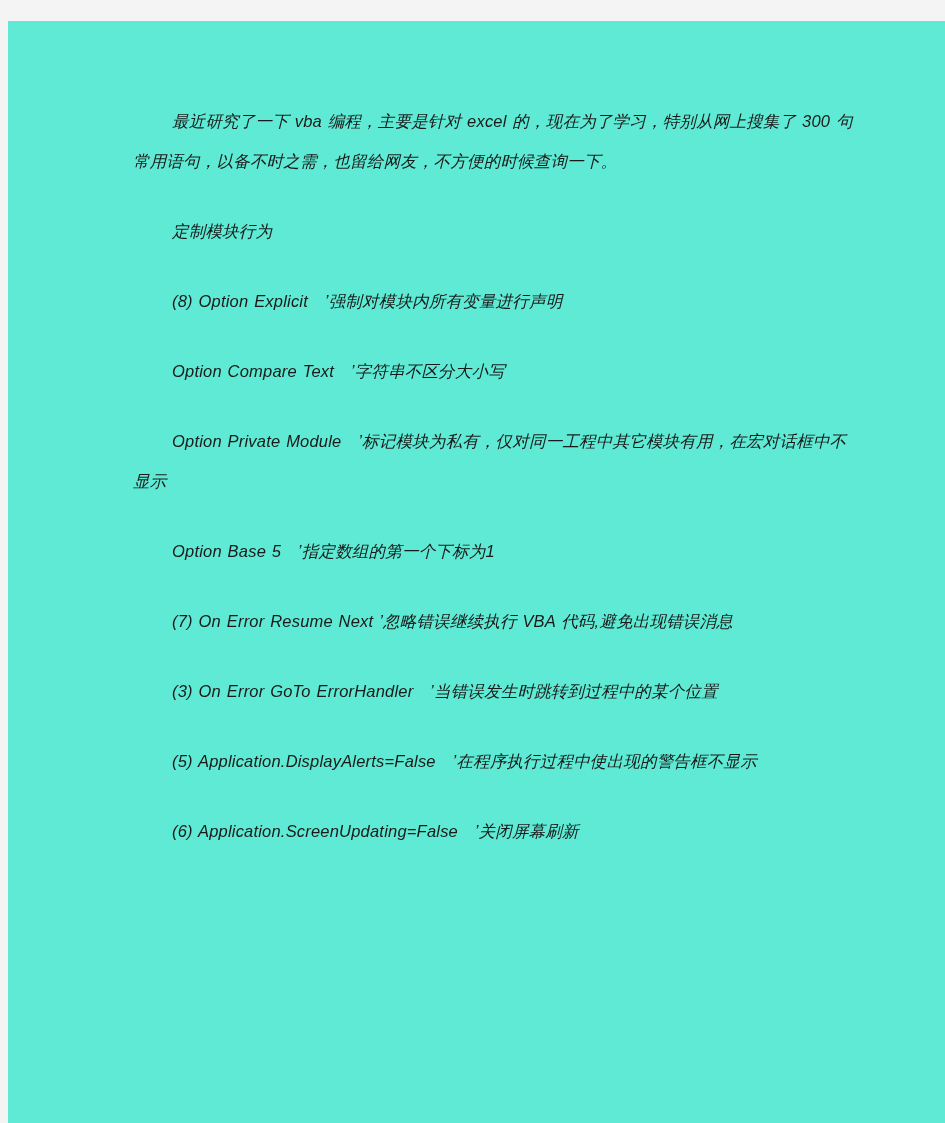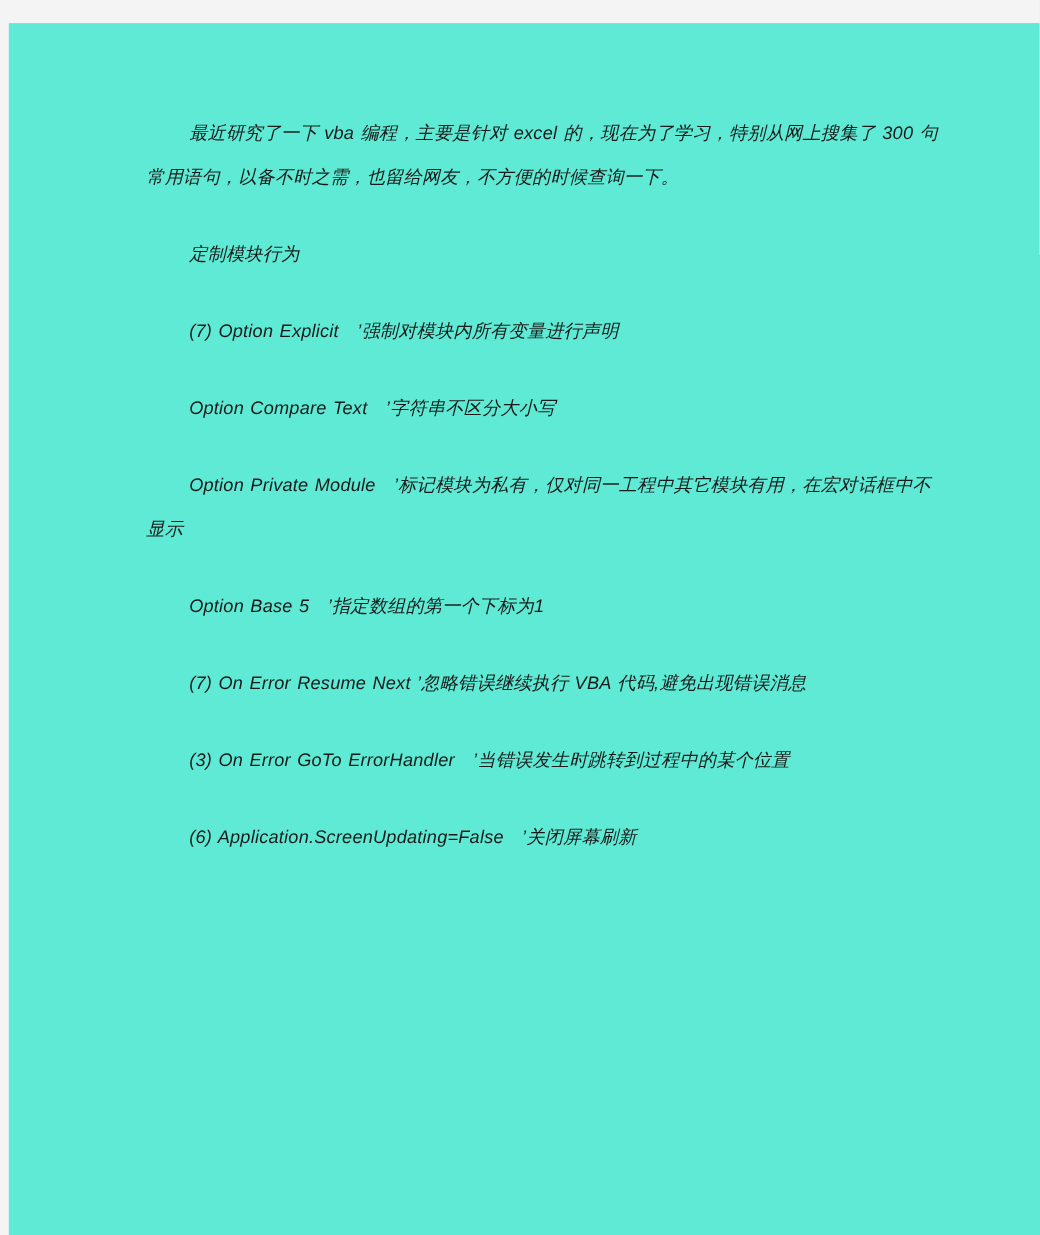--- a/index.html
+++ b/index.html
@@ -86,31 +86,32 @@
 <div id="frame-top"></div>
 <div id="frame-left"></div>
 
 <div id="page-sheet">
   <div id="doc-body">
 
     <p class="para intro">最近研究了一下 vba 编程，主要是针对 excel 的，现在为了学习，特别从网上搜集了 300 句常用语句，以备不时之需，也留给网友，不方便的时候查询一下。</p>
 
     <p class="para">定制模块行为</p>
 
-    <p class="para">(7) Option Explicit　’强制对模块内所有变量进行声明</p>
+    <p class="para">(8) Option Explicit　’强制对模块内所有变量进行声明</p>
 
     <p class="para">Option Compare Text　’字符串不区分大小写</p>
 
     <p class="para wraps">Option Private Module　’标记模块为私有，仅对同一工程中其它模块有用，在宏对话框中不显示</p>
 
     <p class="para">Option Base 5　’指定数组的第一个下标为1</p>
 
     <p class="para">(7) On Error Resume Next ’忽略错误继续执行 VBA 代码,避免出现错误消息</p>
 
     <p class="para">(3) On Error GoTo ErrorHandler　’当错误发生时跳转到过程中的某个位置</p>
 
 
+    <p class="para">(5) Application.DisplayAlerts=False　’在程序执行过程中使出现的警告框不显示</p>
 
     <p class="para">(6) Application.ScreenUpdating=False　’关闭屏幕刷新</p>
 
 
   </div>
 </div>
 
 </body></html>

